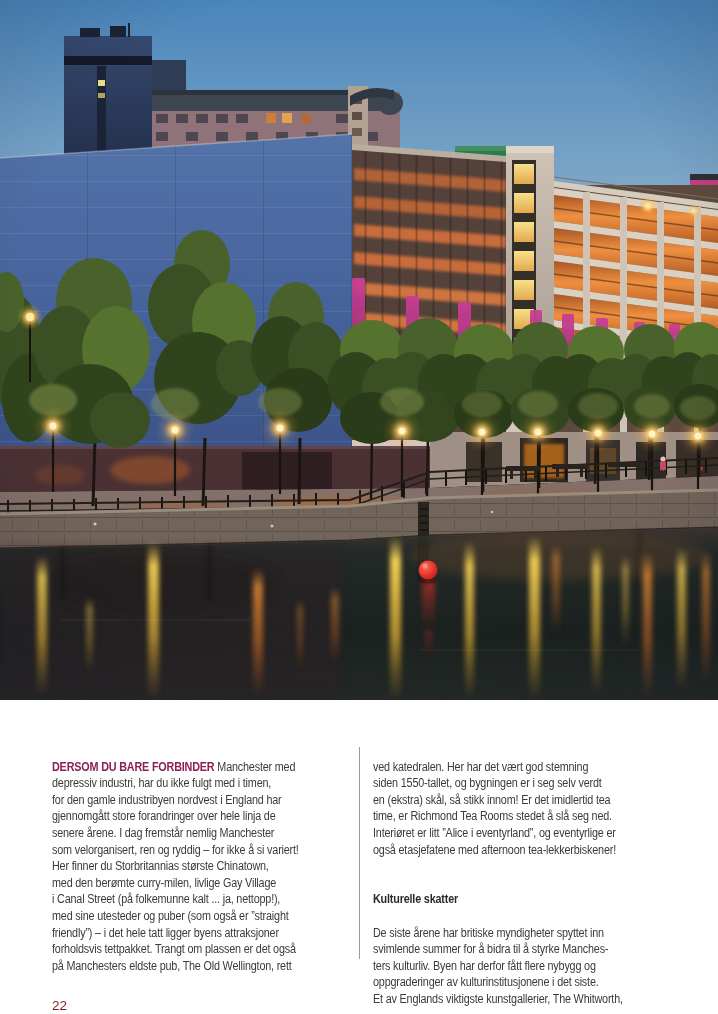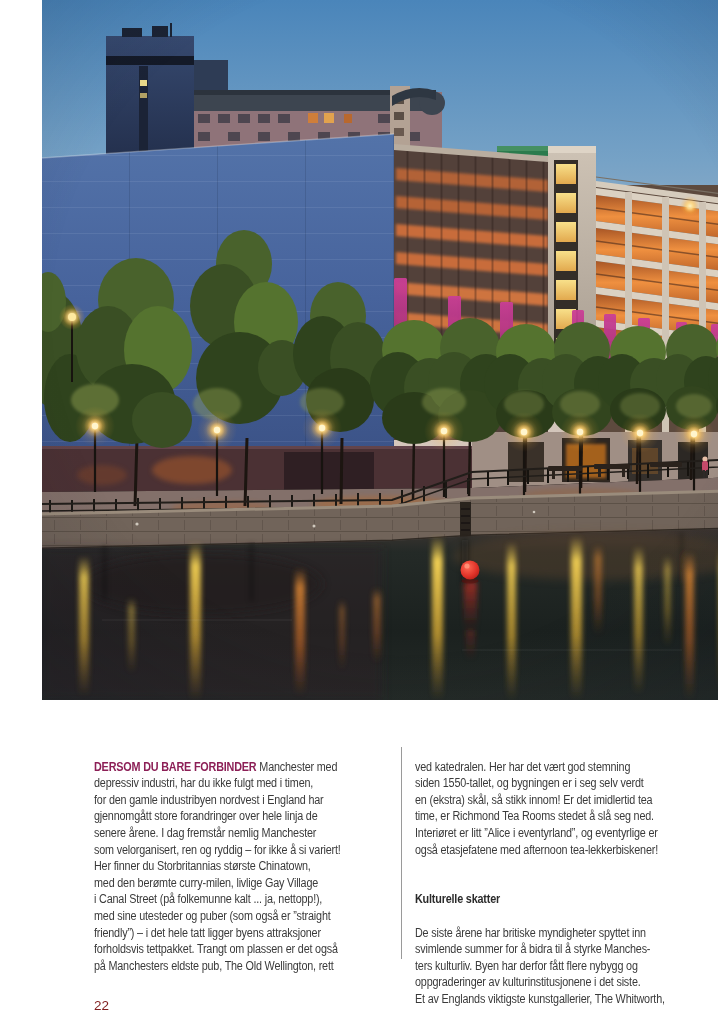--- a/index.html
+++ b/index.html
@@ -1,17 +1,17 @@
 <!DOCTYPE html>
 <html><head>
 <meta charset="utf-8">
 <style>
   html,body{margin:0;padding:0;}
   body{width:718px;height:1014px;background:#ffffff;font-family:"Liberation Sans",sans-serif;position:relative;overflow:hidden;}
-  .page{position:absolute;inset:0;width:606px;height:1014px;background:#fff;margin-left:42px;}
+  .page{position:absolute;inset:0;width:606px;height:1014px;background:#fff;}
   figure.hero{position:absolute;left:0;top:0;width:718px;height:700px;margin:0;}
   .col{position:absolute;top:742px;font-size:12px;line-height:16.6px;color:#3a3a3a;letter-spacing:-0.2px;
        white-space:pre-line;transform:scaleX(0.9);transform-origin:0 0;width:345px;}
   .col-left{left:52px;}
   .col-right{left:373px;}
   .lead-in{font-weight:bold;color:#8c1f56;}
   .subhead{font-weight:bold;color:#2b2b2b;margin:16.6px 0 0 0;}
   .para{margin:0;}
   .divider{position:absolute;left:359px;top:747px;width:1px;height:212px;background:#9a9a9a;}
   .page-number{position:absolute;left:52px;top:998px;font-size:13.5px;color:#7f1d1d;}

